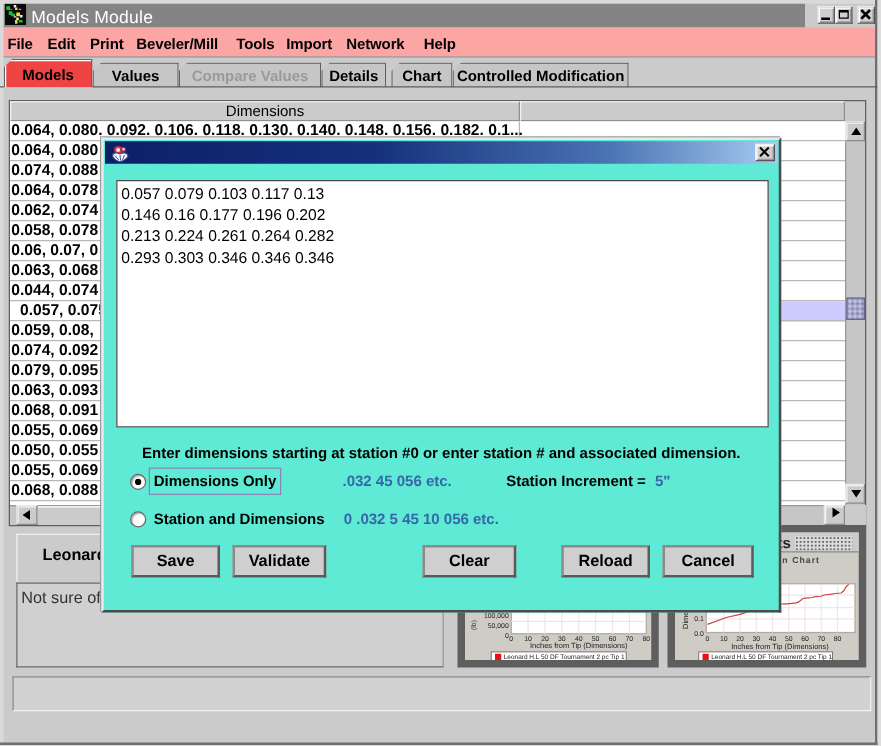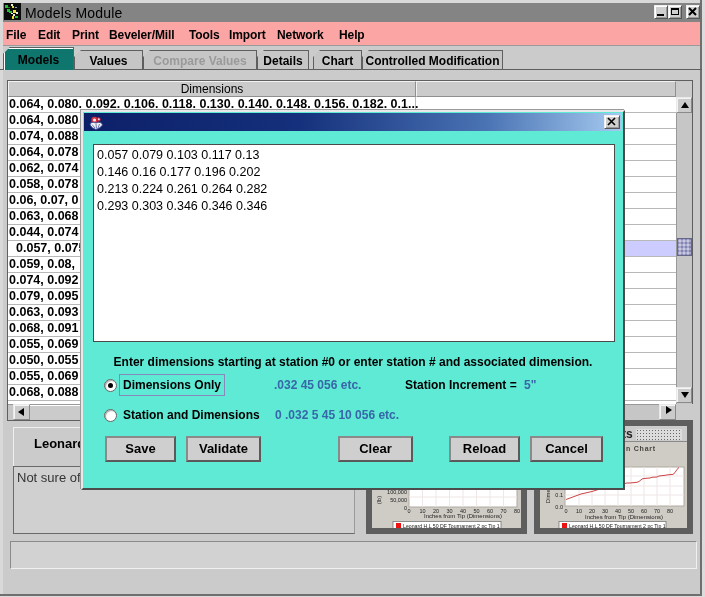--- a/index.html
+++ b/index.html
@@ -10,29 +10,29 @@
 .b{font-weight:bold}
 .blue{color:#3767a8;font-weight:bold}
 
 #edge-r1{left:700px;top:0;width:2px;height:597px;background:#6f6f6f}
 #edge-r2{left:702px;top:0;width:3px;height:597px;background:#dcdcdc}
 #edge-b1{left:0;top:594px;width:702px;height:2px;background:#6f6f6f}
 #edge-b2{left:0;top:596px;width:702px;height:1px;background:#dcdcdc}
 #edge-t{left:0;top:0;width:700px;height:3px;background:#d9d9d9}
 #edge-l{left:0;top:0;width:3px;height:594px;background:#d9d9d9}
 
-#titlebar{left:3px;top:3px;width:697px;height:19px;background:#848484;color:#000000;font-size:14px;font-weight:normal}
+#titlebar{left:3px;top:3px;width:641px;height:19px;background:#848484;color:#ffffff;font-size:14px;font-weight:normal}
 #title-text{left:22px;top:2px;letter-spacing:0.2px}
 .tbtn{top:5px;width:14px;height:14px;background:#cfcfcf;border:1px solid;border-color:#efefef #555 #555 #efefef;box-shadow:inset 1px 1px 0 #fff, inset -1px -1px 0 #9a9a9a;font-size:10px;font-weight:bold;color:#000;text-align:center;line-height:12px}
 
 #menubar{left:3px;top:22px;width:697px;height:24px;background:#fca5a5;border-bottom:1px solid #9a9a9a;font-size:12px;font-weight:bold;color:#000;white-space:nowrap;letter-spacing:-0.1px}
 #menubar span{position:absolute;top:6px}
 
 .tab{top:50px;height:20px;background:#c6c6c6;border:1px solid #5f5f5f;border-bottom:none;clip-path:polygon(0 100%,0 7px,7px 0,100% 0,100% 100%);font-size:12px;font-weight:bold;text-align:center;padding-top:3px;white-space:nowrap;overflow:hidden}
-#tab-models{left:3px;top:47px;width:71px;height:23px;background:#0f766e;box-shadow:inset 1px 1px 0 #fff;z-index:2;padding-top:5px}
+#tab-models{left:3px;top:47px;width:71px;height:23px;background:#ef4444;box-shadow:inset 1px 1px 0 #fff;z-index:2;padding-top:5px}
 #tabline1{left:0;top:69px;width:3px;height:1px;background:#5f5f5f}
 #tabline2{left:74px;top:69px;width:628px;height:1px;background:#5f5f5f}
 
 #tbl-border{left:7px;top:80px;width:686px;height:341px;border:1px solid #5f5f5f}
 .hdr{top:81px;height:16px;background:#cbcbcb;border:1px solid;border-color:#f2f2f2 #8f8f8f #8f8f8f #f2f2f2;font-size:12px;text-align:center;color:#000;line-height:14px}
 #viewport{left:8px;top:97px;width:668px;height:307px;background:#fff;overflow:hidden}
 .row{position:absolute;left:0;width:668px;height:16px;border-bottom:1px solid #b8b8b8;font-size:12.5px;font-weight:bold;white-space:nowrap;overflow:hidden;padding-left:1px;line-height:15px}
 #colsep{left:407px;top:0;width:1px;height:307px;background:#b8b8b8;position:absolute}
 
 .sbtn{background:#cbcbcb;border:1px solid;border-color:#e8e8e8 #8a8a8a #8a8a8a #e8e8e8;box-shadow:inset 1px 1px 0 #f4f4f4}

